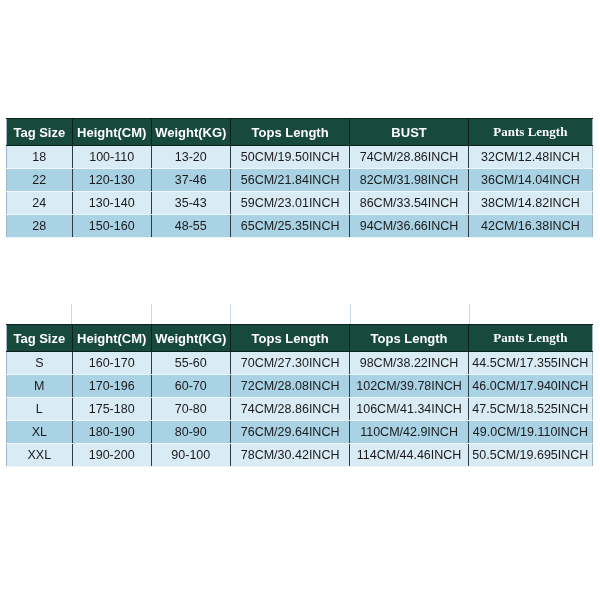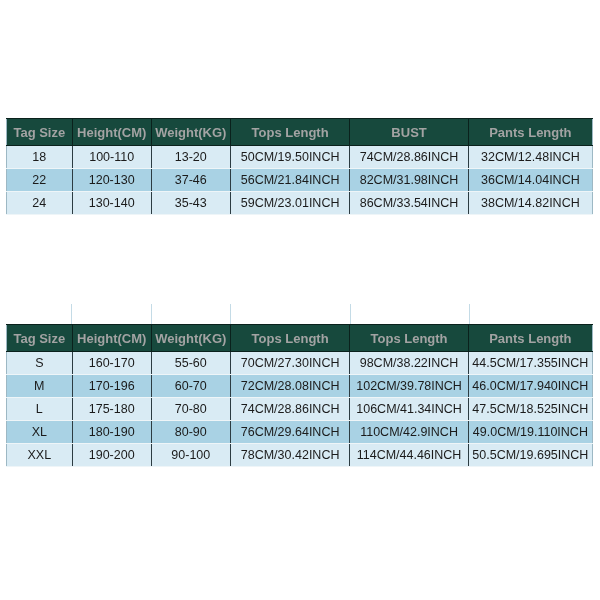--- a/index.html
+++ b/index.html
@@ -31,34 +31,34 @@
   
   .size-table col:nth-child(1) { width: 11.2%; }
   .size-table col:nth-child(2) { width: 13.5%; }
   .size-table col:nth-child(3) { width: 13.5%; }
   .size-table col:nth-child(4) { width: 20.4%; }
   .size-table col:nth-child(5) { width: 20.2%; }
   .size-table col:nth-child(6) { width: 21.2%; }
 
   .size-table th {
     background: #17493d;
-    color: #a3a3a3;
+    color: #ffffff;
     font-size: 13px;
     font-weight: bold;
     height: 26px;
     text-align: center;
     border-top: 1px solid #0a211c;
     border-right: 1px solid #0a211c;
     border-bottom: 1px solid #0a211c;
     padding: 0 2px;
     overflow: hidden;
     white-space: nowrap;
     margin-left: 11px;
   }
-  .size-table th:last-child { border-right: none; }
+  .size-table th:last-child { border-right: none; font-family: Liberation Serif, serif; }
 
   .size-table td {
     height: 22px;
     font-size: 12.5px;
     color: #1b1b1b;
     text-align: center;
     vertical-align: middle;
     border-right: 1px solid #2c3c42;
     border-bottom: 1px solid #eef5f8;
     padding: 0 1px;
@@ -131,20 +131,28 @@
           <td>36CM/14.04INCH</td>
         </tr>
         <tr>
           <td>24</td>
           <td>130-140</td>
           <td>35-43</td>
           <td>59CM/23.01INCH</td>
           <td>86CM/33.54INCH</td>
           <td>38CM/14.82INCH</td>
         </tr>
+        <tr>
+          <td>28</td>
+          <td>150-160</td>
+          <td>48-55</td>
+          <td>65CM/25.35INCH</td>
+          <td>94CM/36.66INCH</td>
+          <td>42CM/16.38INCH</td>
+        </tr>
       </tbody>
     </table>
 
   <div class="table-gap">
     <span></span>
     <span></span>
     <span></span>
     <span></span>
     <span></span>
     <span></span>

